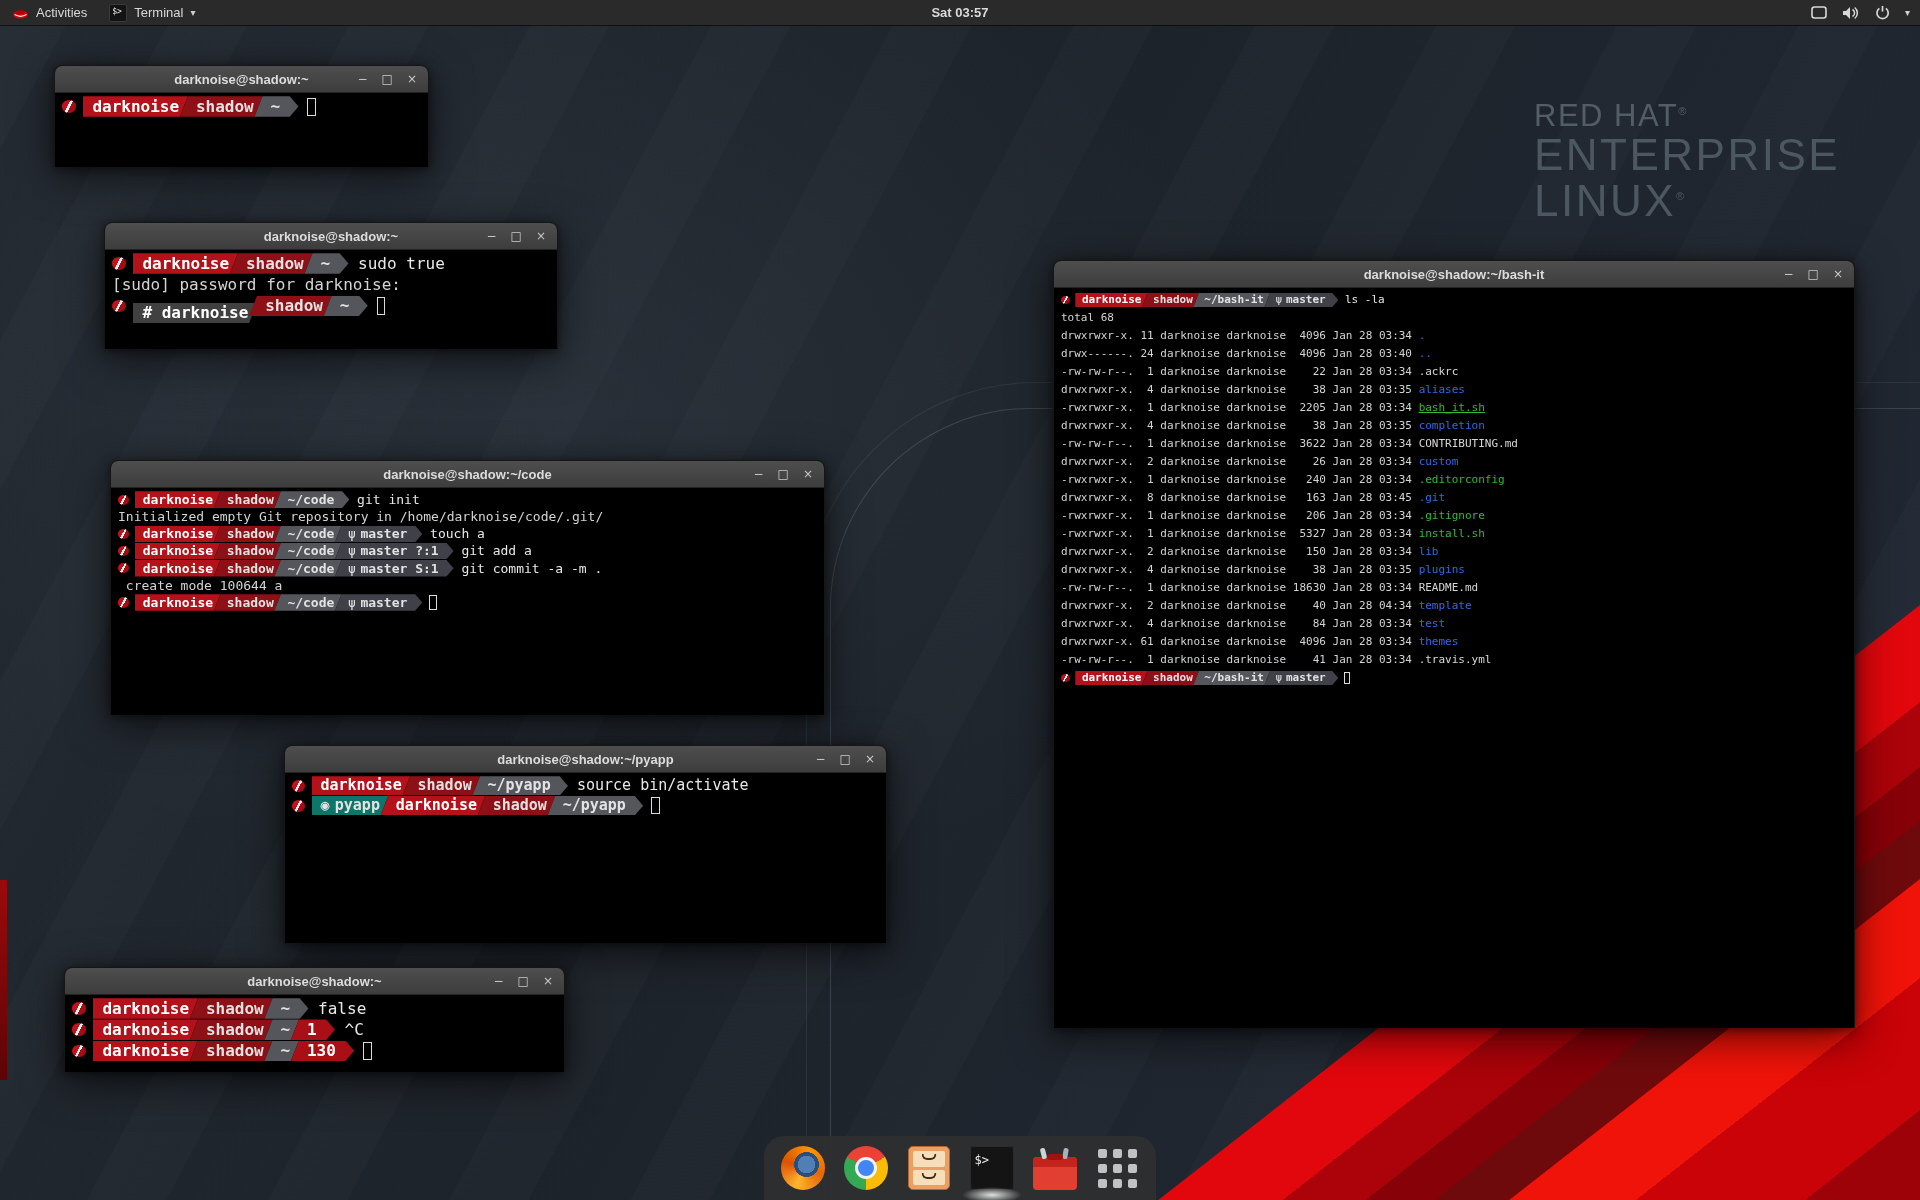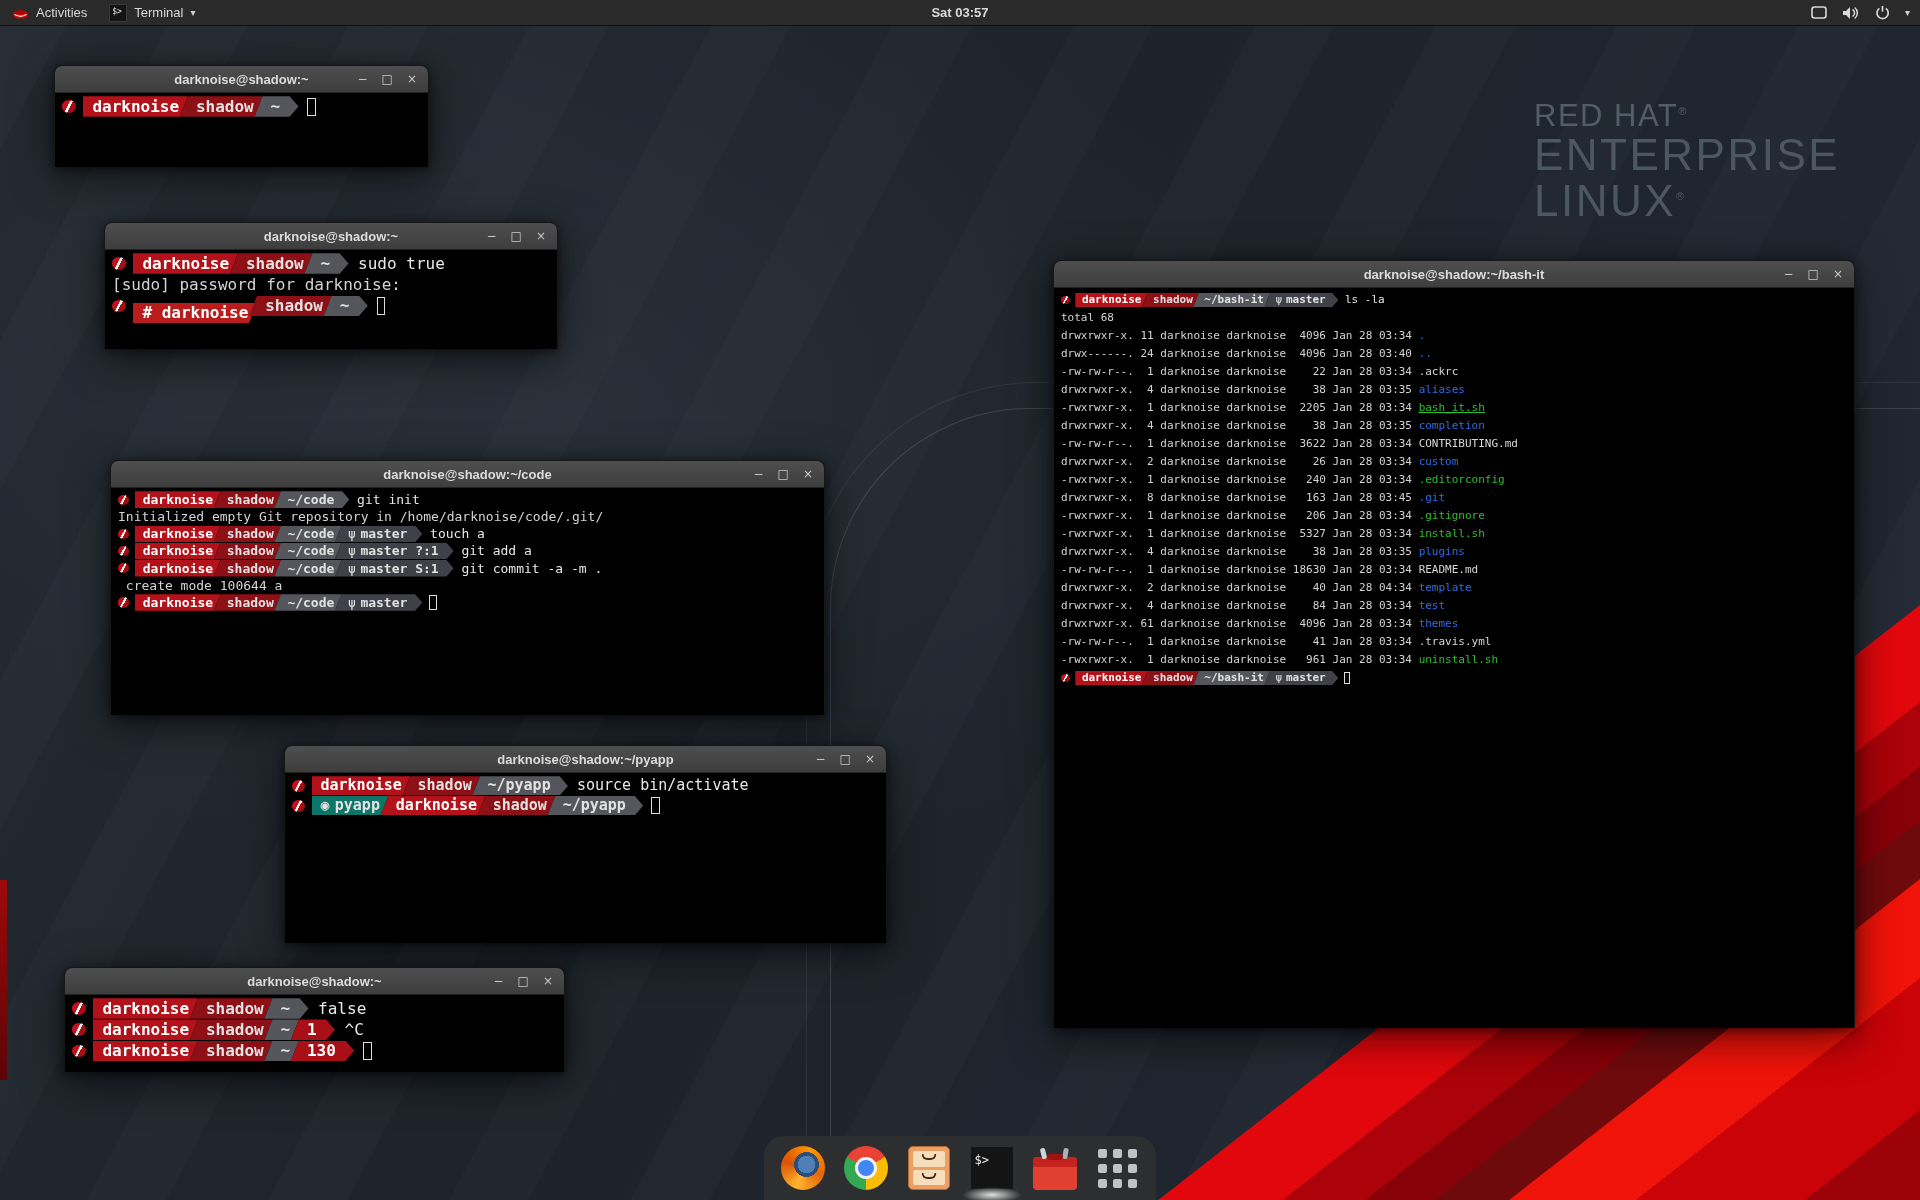--- a/index.html
+++ b/index.html
@@ -163,21 +163,21 @@
       <span class="title">darknoise@shadow:~</span>
       <span class="winbtns">
           <span class="wbtn">−</span>
           <span class="wbtn">□</span>
           <span class="wbtn">×</span>
         </span>
     </header>
     <div class="term">
         <div class="line"><span class="hat"></span><span class="seg sf" style="background: rgb(179, 18, 26); color: rgb(255, 255, 255);">darknoise</span><span class="seg sm" style="background: rgb(140, 16, 22); color: rgb(226, 226, 226);">shadow</span><span class="seg sl" style="background: rgb(85, 86, 92); color: rgb(226, 226, 226);">~</span><span class="cmd">sudo true</span></div>
         <div class="line">[sudo] password for darknoise:</div>
-        <div class="line"><span class="hat"></span><span class="seg sf" style="background: #b91c1c; color: rgb(255, 255, 255); margin-top: 14px;"># darknoise</span><span class="seg sm" style="background: rgb(140, 16, 22); color: rgb(226, 226, 226);">shadow</span><span class="seg sl" style="background: rgb(85, 86, 92); color: rgb(226, 226, 226);">~</span><span class="cursor"></span></div>
+        <div class="line"><span class="hat"></span><span class="seg sf" style="background: #404040; color: rgb(255, 255, 255); margin-top: 14px;"># darknoise</span><span class="seg sm" style="background: rgb(140, 16, 22); color: rgb(226, 226, 226);">shadow</span><span class="seg sl" style="background: rgb(85, 86, 92); color: rgb(226, 226, 226);">~</span><span class="cursor"></span></div>
       </div>
   </section>
 
   <section class="window w3">
     <header class="titlebar">
       <span class="title">darknoise@shadow:~/code</span>
       <span class="winbtns">
           <span class="wbtn">−</span>
           <span class="wbtn">□</span>
           <span class="wbtn">×</span>
@@ -242,27 +242,27 @@
         <div class="line"><span>-rw-rw-r--.  1 darknoise darknoise    22 Jan 28 03:34 </span><span style="color: rgb(215, 215, 215);">.ackrc</span></div>
         <div class="line"><span>drwxrwxr-x.  4 darknoise darknoise    38 Jan 28 03:35 </span><span style="color: rgb(46, 107, 230);">aliases</span></div>
         <div class="line"><span>-rwxrwxr-x.  1 darknoise darknoise  2205 Jan 28 03:34 </span><span style="color: rgb(46, 190, 46); text-decoration: underline;">bash_it.sh</span></div>
         <div class="line"><span>drwxrwxr-x.  4 darknoise darknoise    38 Jan 28 03:35 </span><span style="color: rgb(46, 107, 230);">completion</span></div>
         <div class="line"><span>-rw-rw-r--.  1 darknoise darknoise  3622 Jan 28 03:34 </span><span style="color: rgb(215, 215, 215);">CONTRIBUTING.md</span></div>
         <div class="line"><span>drwxrwxr-x.  2 darknoise darknoise    26 Jan 28 03:34 </span><span style="color: rgb(46, 107, 230);">custom</span></div>
         <div class="line"><span>-rwxrwxr-x.  1 darknoise darknoise   240 Jan 28 03:34 </span><span style="color: rgb(46, 190, 46);">.editorconfig</span></div>
         <div class="line"><span>drwxrwxr-x.  8 darknoise darknoise   163 Jan 28 03:45 </span><span style="color: rgb(46, 107, 230);">.git</span></div>
         <div class="line"><span>-rwxrwxr-x.  1 darknoise darknoise   206 Jan 28 03:34 </span><span style="color: rgb(46, 190, 46);">.gitignore</span></div>
         <div class="line"><span>-rwxrwxr-x.  1 darknoise darknoise  5327 Jan 28 03:34 </span><span style="color: rgb(46, 190, 46);">install.sh</span></div>
+        <div class="line"><span>drwxrwxr-x.  2 darknoise darknoise   150 Jan 28 03:34 </span><span style="color: rgb(46, 107, 230);">lib</span></div>
         <div class="line"><span>drwxrwxr-x.  4 darknoise darknoise    38 Jan 28 03:35 </span><span style="color: rgb(46, 107, 230);">plugins</span></div>
         <div class="line"><span>-rw-rw-r--.  1 darknoise darknoise 18630 Jan 28 03:34 </span><span style="color: rgb(215, 215, 215);">README.md</span></div>
         <div class="line"><span>drwxrwxr-x.  2 darknoise darknoise    40 Jan 28 04:34 </span><span style="color: rgb(46, 107, 230);">template</span></div>
         <div class="line"><span>drwxrwxr-x.  4 darknoise darknoise    84 Jan 28 03:34 </span><span style="color: rgb(46, 107, 230);">test</span></div>
         <div class="line"><span>drwxrwxr-x. 61 darknoise darknoise  4096 Jan 28 03:34 </span><span style="color: rgb(46, 107, 230);">themes</span></div>
         <div class="line"><span>-rw-rw-r--.  1 darknoise darknoise    41 Jan 28 03:34 </span><span style="color: rgb(215, 215, 215);">.travis.yml</span></div>
-        <div class="line"><span>-rwxrwxr-x.  1 darknoise darknoise   961 Jan 28 03:34 </span><span style="color: rgb(46, 190, 46);">uninstall.sh</span></div>
         <div class="line"><span class="hat"></span><span class="seg sf" style="background: rgb(179, 18, 26); color: rgb(255, 255, 255);">darknoise</span><span class="seg sm" style="background: rgb(140, 16, 22); color: rgb(226, 226, 226);">shadow</span><span class="seg sm" style="background: rgb(85, 86, 92); color: rgb(226, 226, 226);">~/bash-it</span><span class="seg sl" style="background: rgb(64, 65, 72); color: rgb(226, 226, 226);"><span class="segic">ψ</span>master</span><span class="cursor"></span></div>
       </div>
   </section>
 
   <div class="dock">
     <div class="ditem">
         <span class="ic-ff"></span>
       </div>
     <div class="ditem">
         <span class="ic-ch"></span>

